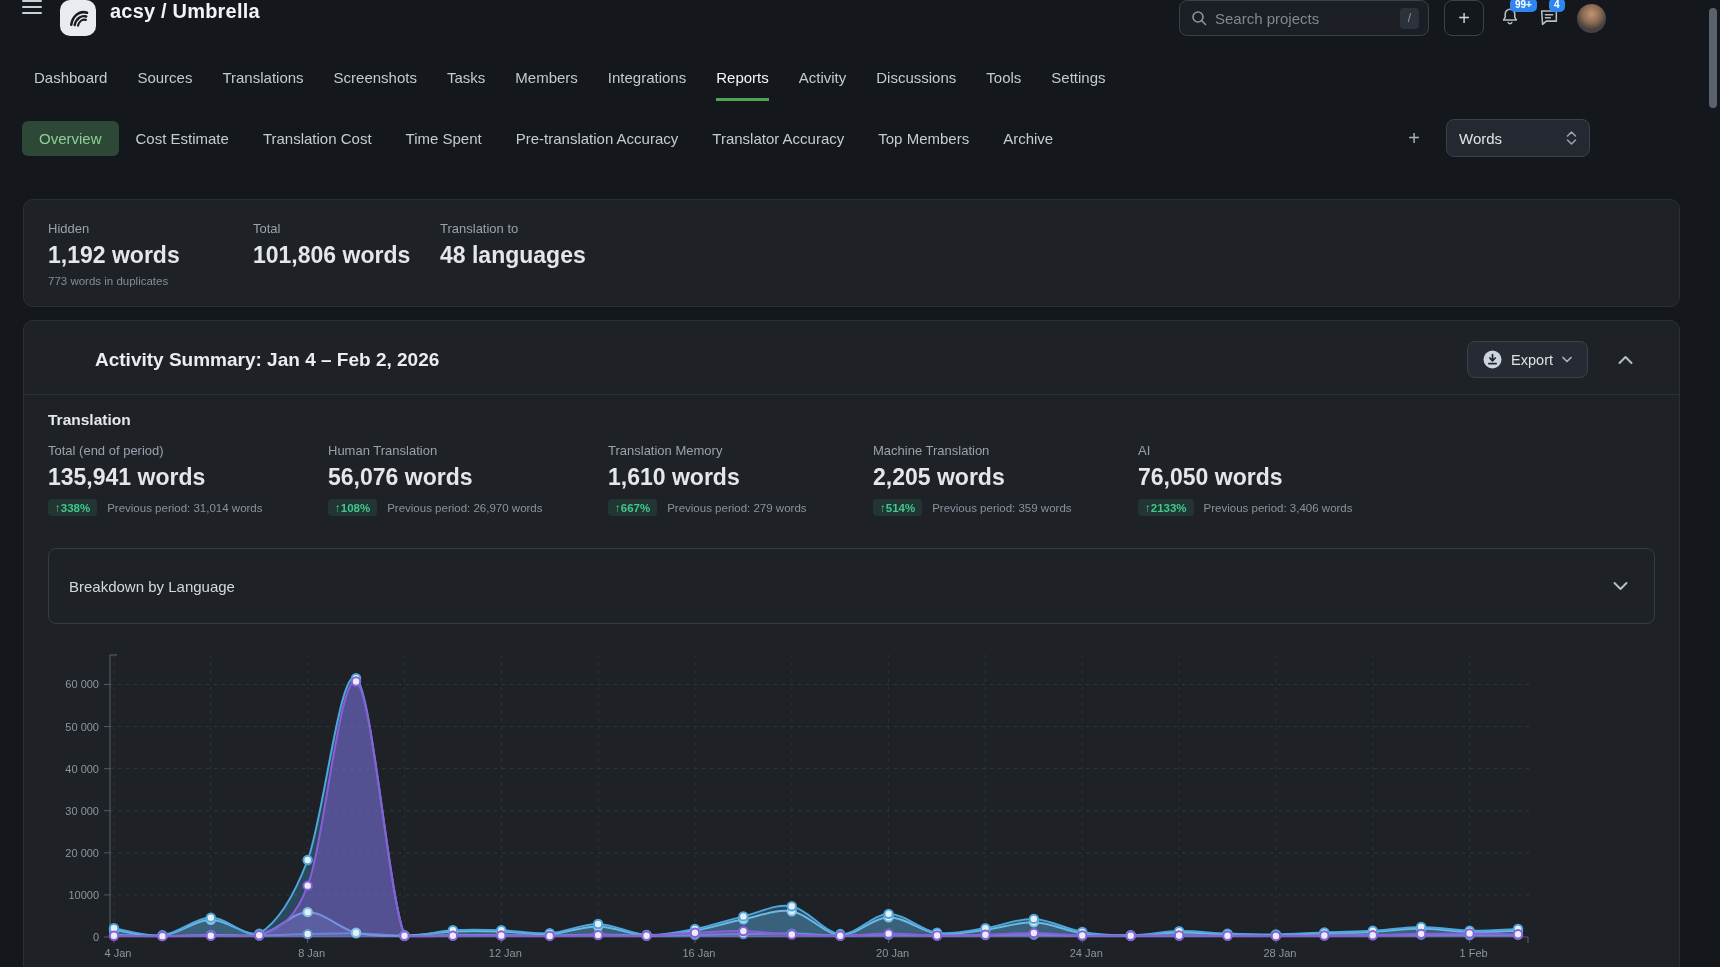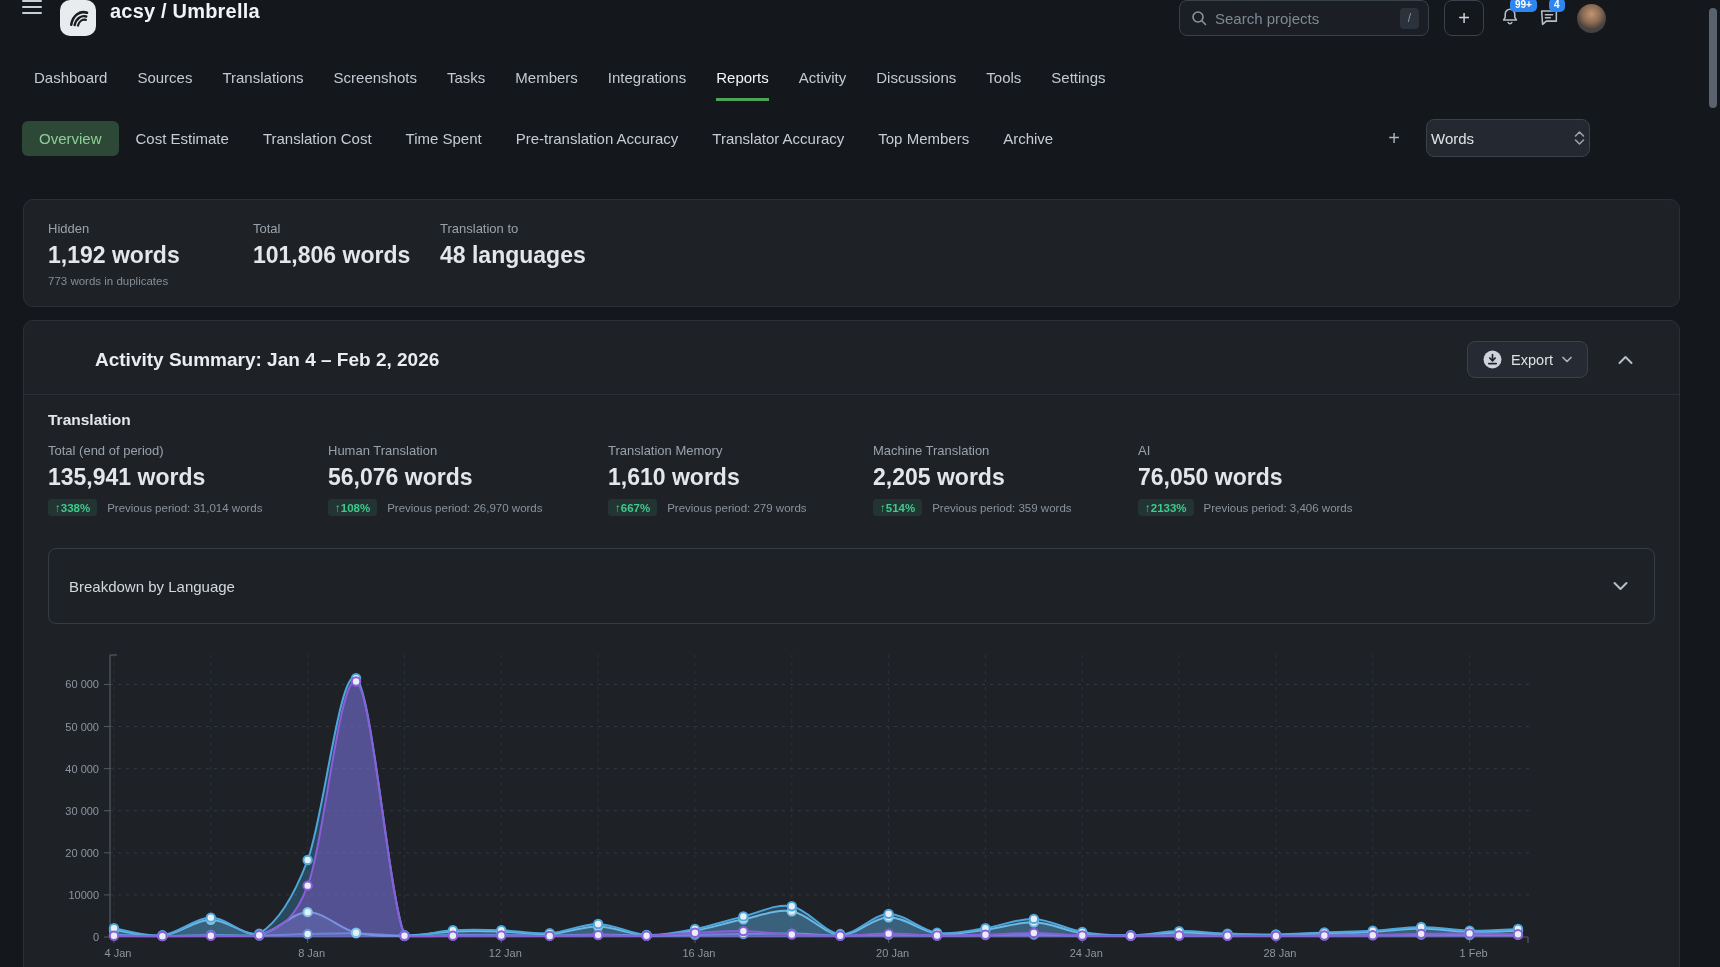--- a/index.html
+++ b/index.html
@@ -34,23 +34,23 @@
   .main-nav { display:flex; gap:30px; padding-left:34px; height:46px; align-items:stretch; font-size:15px; }
   .main-nav .tab { display:flex; align-items:center; color:#c3cad3; cursor:pointer;
                    border-bottom:3px solid transparent; padding-top:1px; }
   .main-nav .tab.active { color:#f4f6f8; border-bottom-color:#4da356; }
 
   
   .subnav { display:flex; align-items:center; padding:18px 130px 14px 22px; }
   .subnav .stab { padding:9px 17px; border-radius:6px; font-size:15px; color:#c6ccd3; cursor:pointer; white-space:nowrap; }
   .subnav .stab.active { background:#2e4837; color:#8ecf97; }
   .subnav-plus { margin-left:auto; color:#aab2bb; font-size:20px; padding:0 14px; cursor:pointer; }
-  .unit-select { width:164px; height:38px; margin-left:12px; background:#242931; border:1px solid #39414b;
+  .unit-select { width:144px; height:38px; margin-left:12px; background:#242931; border:1px solid #39414b;
                  border-radius:8px; display:flex; align-items:center; justify-content:space-between;
-                 padding:0 4px; font-size:15px; color:#dfe3e8; cursor:pointer; }
+                 padding:0 12px; font-size:15px; color:#dfe3e8; cursor:pointer; }
 
   
   .card { margin:0 40px 0 23px; background:#1e2227; border:1px solid #2b3037; border-radius:10px; }
   .stats-card { margin-top:28px; display:flex; padding:21px 24px 19px; }
   .stat-col .s-label { font-size:13px; color:#99a1ab; margin-bottom:6px; }
   .stat-col .s-value { font-size:23px; font-weight:600; color:#e3e7ea; }
   .stat-col .s-note  { font-size:11.5px; color:#848d97; margin-top:6px; }
   .stat-col:nth-child(1){ width:205px; } .stat-col:nth-child(2){ width:187px; } .stat-col:nth-child(3){ width:191px; }
 
   .activity-card { margin-top:13px; padding-bottom:30px; }

